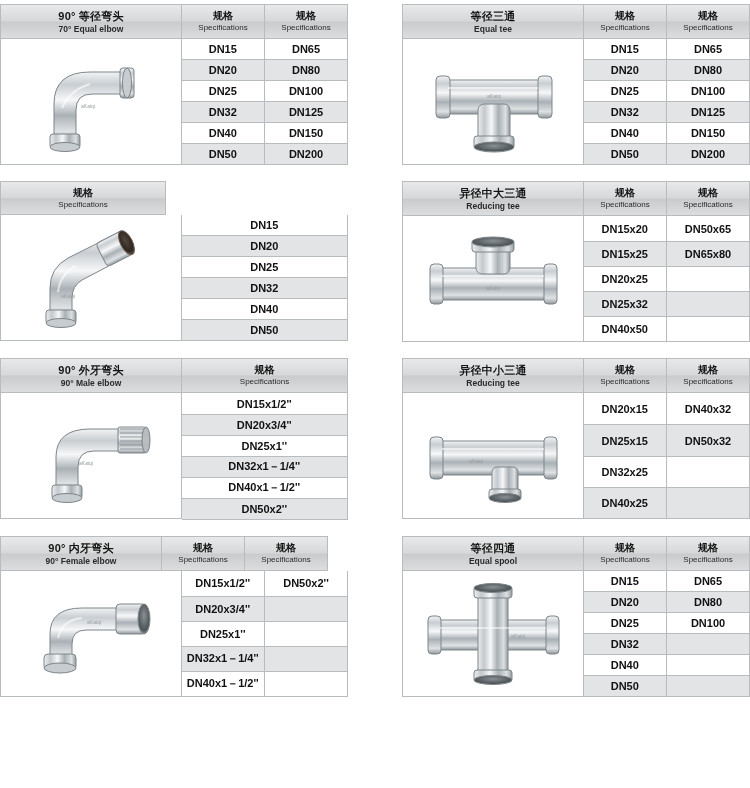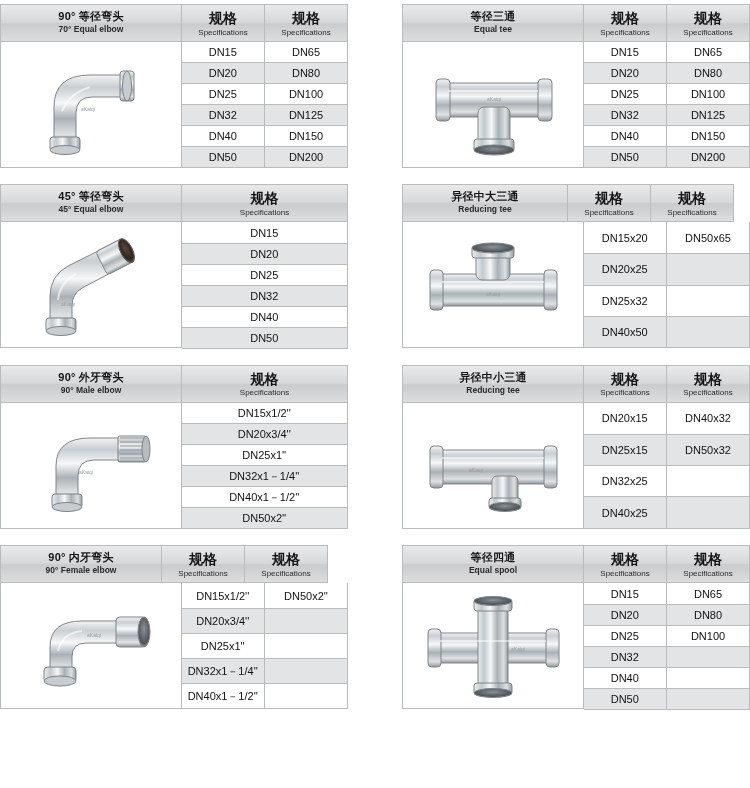--- a/index.html
+++ b/index.html
@@ -55,21 +55,21 @@
     color: #141414;
     letter-spacing: .2px;
   }
   .title-en {
     font-size: 8.5px;
     color: #2a2a2a;
     font-weight: bold;
     margin-top: 1px;
   }
   .spec-cn {
-    font-size: 14px;
+    font-size: 10px;
     font-weight: bold;
     color: #141414;
   }
   .spec-en {
     font-size: 8px;
     color: #2a2a2a;
     margin-top: 1px;
   }
   .card-body {
     display: flex;
@@ -83,20 +83,21 @@
     display: flex;
     align-items: center;
     justify-content: center;
     background: #ffffff;
     overflow: hidden;
   }
   .tbl {
     border-collapse: collapse;
     table-layout: fixed;
     box-sizing: border-box;
+    font-weight: bold;
   }
   .tbl td {
     border: 1px solid #b9bcbe;
     border-top: none;
     border-left: none;
     height: 21px;
     text-align: center;
     font-size: 11px;
     color: #111;
     padding: 0 2px;
@@ -238,24 +239,20 @@
                 <td style="width:83px" class="">DN200</td>
               </tr>
             </tbody>
           </table>
         </div>
       </div>
     </div>
     <div class="row">
       <div class="card">
         <div class="card-head">
-          <div class="head-cell" style="width:182px">
-            <div class="title-cn">45°  等径弯头</div>
-            <div class="title-en">45°  Equal elbow</div>
-          </div>
           <div class="head-cell" style="width:166px">
             <div class="spec-cn">规格</div>
             <div class="spec-en">Specifications</div>
           </div>
         </div>
         <div class="card-body">
           <div class="img-cell" style="width:182px;height:126px">
             <svg class="fit-svg" width="150" height="110" viewBox="0 0 150 110">
         <g>
           <path d="M34 98 L34 66 Q34 46 52 36 L92 16 L104 38 L66 58 Q56 64 56 76 L56 98 Z" fill="url(#steelH)" stroke="#7d858a" stroke-width="1"></path>
@@ -289,21 +286,21 @@
               </tr>
               <tr>
                 <td style="width:166px" class="">DN50</td>
               </tr>
             </tbody>
           </table>
         </div>
       </div>
       <div class="card">
         <div class="card-head">
-          <div class="head-cell" style="width:166px">
+          <div class="head-cell" style="width:182px">
             <div class="title-cn">异径中大三通</div>
             <div class="title-en">Reducing tee</div>
           </div>
           <div class="head-cell" style="width:83px">
             <div class="spec-cn">规格</div>
             <div class="spec-en">Specifications</div>
           </div>
           <div class="head-cell" style="width:83px">
             <div class="spec-cn">规格</div>
             <div class="spec-en">Specifications</div>
@@ -322,20 +319,24 @@
           <path d="M24 52 L126 52" stroke="#ffffff" stroke-width="2" opacity=".55"></path>
           <text class="watermark" x="75" y="66" text-anchor="middle">aKaiqi</text>
         </g>
             </svg>
           </div>
           <table class="tbl" style="width:166px">
             <tbody>
               <tr>
                 <td style="width:83px" class="">DN15x20</td>
                 <td style="width:83px" class="">DN50x65</td>
+              </tr>
+              <tr>
+                <td style="width:83px" class="">DN15x25</td>
+                <td style="width:83px" class="">DN65x80</td>
               </tr>
               <tr>
                 <td style="width:83px" class="">DN20x25</td>
                 <td style="width:83px" class="empty"></td>
               </tr>
               <tr>
                 <td style="width:83px" class="">DN25x32</td>
                 <td style="width:83px" class="empty"></td>
               </tr>
               <tr>

